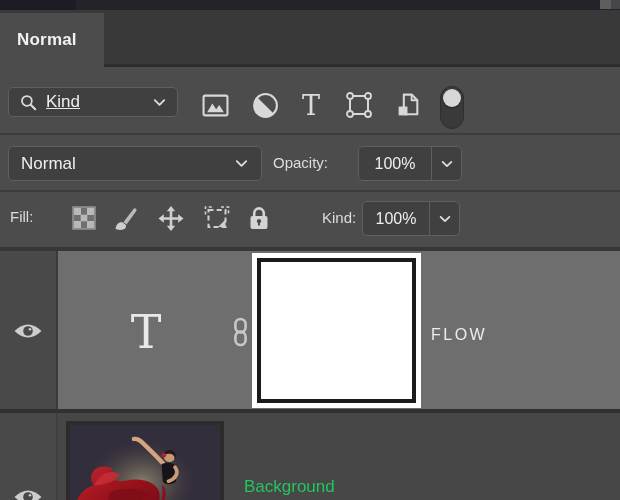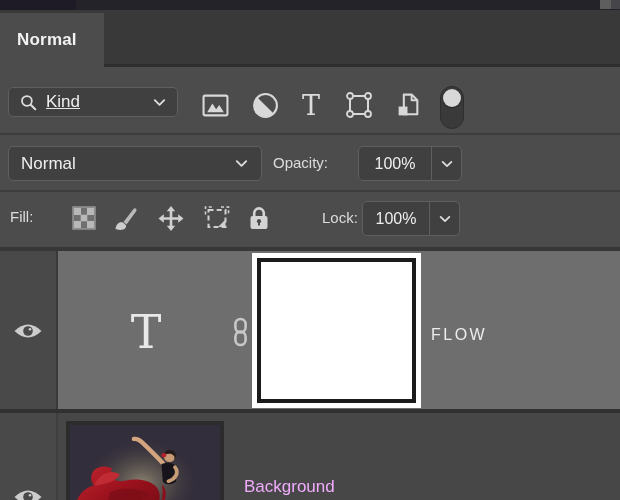--- a/index.html
+++ b/index.html
@@ -71,21 +71,21 @@
   .t-thumb{
     left:112px;top:302px;width:68px;height:60px;display:flex;align-items:center;justify-content:center;
     font-family:"DejaVu Serif","Liberation Serif",serif;font-size:46px;color:#e8e8e8;line-height:1;
   }
   .mask-thumb{left:252px;top:253px;width:169px;height:155px;background:#fff;box-sizing:border-box;padding:5px;}
   .mask-thumb .inner{width:100%;height:100%;box-sizing:border-box;border:4px solid #1b1b1b;background:#fff;}
   .flow-name{left:431px;top:326px;font-size:16px;letter-spacing:2.5px;color:#ececec;}
 
   .bg-thumb{left:66px;top:421px;width:158px;height:104px;background:#2c2c2c;box-sizing:border-box;padding:4px;}
   .bg-thumb svg{display:block;width:100%;height:100%;}
-  .bg-name{left:244px;top:477px;font-size:17px;color:#f0abfc;}
+  .bg-name{left:244px;top:477px;font-size:17px;color:#22c55e;}
 
   .eye{display:block;}
 </style>
 </head>
 <body>
 
 <div class="screen">
 
   <div class="abs topbar"></div>
   <div class="abs topbar-accent"></div>
@@ -197,21 +197,21 @@
   </div>
   <div class="abs licon" style="left:246px;">
     <svg width="26" height="26" viewBox="0 0 26 26">
       <path d="M8.2 12 V8.2 a4.8 4.8 0 0 1 9.6 0 V12" fill="none" stroke="#d4d4d4" stroke-width="2.6"></path>
       <rect x="4.5" y="11" width="17" height="13" rx="2" fill="#d4d4d4"></rect>
       <circle cx="13" cy="16.2" r="2.1" fill="#4c4c4c"></circle>
       <rect x="12" y="16.5" width="2" height="4" fill="#4c4c4c"></rect>
     </svg>
   </div>
 
-  <div class="abs lbl" style="left:322px;top:209px;">Lock:</div>
+  <div class="abs lbl" style="left:322px;top:209px;">Kind:</div>
   <div class="abs ctl val-box" style="left:362px;top:201px;width:98px;">
     <span class="val">100%</span>
     <span class="sep"></span>
     <span class="chev">
       <svg width="14" height="14" viewBox="0 0 16 16">
         <polyline points="3,5.5 8,10.5 13,5.5" fill="none" stroke="#ddd" stroke-width="2" stroke-linecap="round" stroke-linejoin="round"></polyline>
       </svg>
     </span>
   </div>
 

